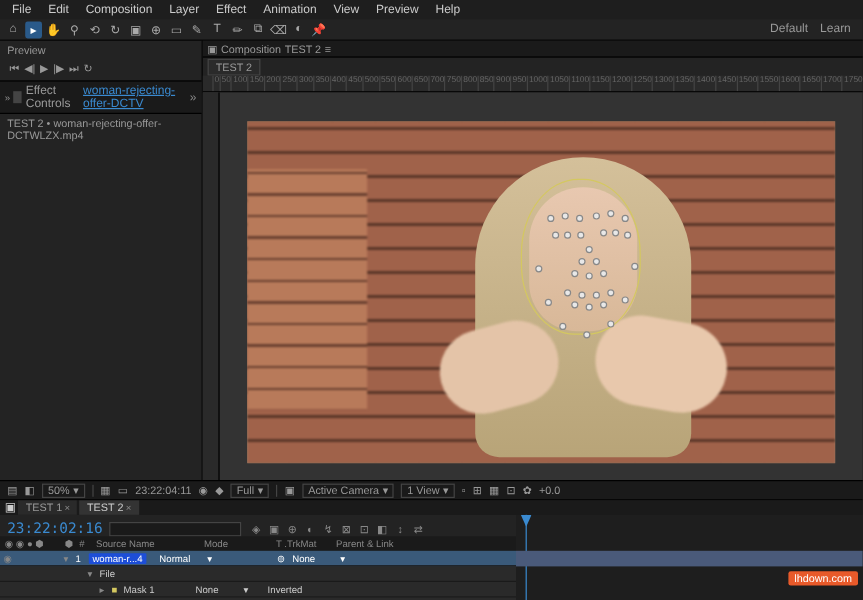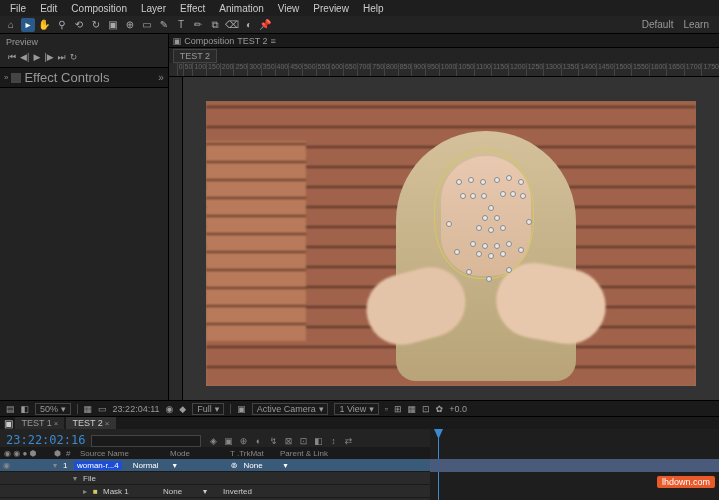--- a/index.html
+++ b/index.html
@@ -12,21 +12,21 @@
 .toolbar-right { margin-left:auto; display:flex; gap:10px; padding-right:6px; }
 .toolbar-right span { font-size:10px; color:#999; cursor:pointer; }
 .main { display:flex; height:366px; }
 .left-panel { width:170px; background:#232323; border-right:1px solid #000; display:flex; flex-direction:column; }
 .preview-hdr { padding:3px 6px; font-size:9px; color:#999; height:14px; }
 .transport { display:flex; gap:4px; padding:4px 8px; }
 .transport span { color:#999; font-size:9px; cursor:pointer; }
 .ec-tabs { display:flex; align-items:center; padding:2px 4px; background:#1a1a1a; border-top:1px solid #000; border-bottom:1px solid #000; }
 .ec-arrow { color:#888; margin-right:3px; font-size:8px; }
 .ec-icon { width:10px; height:10px; background:#444; margin-right:3px; }
-.ec-label { font-size:13px; color:#999; }
+.ec-label { font-size:10px; color:#999; }
 .ec-layer { color:#3a8ad0; margin-left:2px; text-decoration:underline; }
 .ec-chev { margin-left:auto; color:#888; font-size:10px; }
 .ec-body { padding:3px 6px; font-size:9px; color:#999; }
 .center { flex:1; background:#232323; display:flex; flex-direction:column; }
 .comp-tabs { display:flex; align-items:center; background:#1a1a1a; height:14px; padding:0 4px; gap:3px; border-bottom:1px solid #000; }
 .comp-tabs span { font-size:9px; color:#999; }
 .comp-name { color:#3a8ad0; }
 .subtab { background:#2a2a2a; padding:1px 6px; width:fit-content; margin:1px 0 0 4px; font-size:9px; color:#999; border:1px solid #444; }
 .ruler { height:14px; background:#2a2a2a; border-bottom:1px solid #000; display:flex; overflow:hidden; padding-left:8px; }
 .rtick { flex:1; font-size:7px; color:#666; border-left:1px solid #444; padding-left:1px; position:relative; }
@@ -120,22 +120,24 @@
       <span>◀|</span>
       <span>▶</span>
       <span>|▶</span>
       <span>⏭</span>
       <span>↻</span>
     </div>
     <div class="ec-tabs">
       <span class="ec-arrow">»</span>
       <span class="ec-icon"></span>
       <span class="ec-label">Effect Controls</span>
+      <span class="ec-layer">woman-rejecting-offer-DCTV</span>
       <span class="ec-chev">»</span>
     </div>
+    <div class="ec-body">TEST 2 • woman-rejecting-offer-DCTWLZX.mp4</div>
   </div>
 
   <div class="center">
     <div class="comp-tabs">
       <span>▣</span>
       <span>Composition</span>
       <span class="comp-name">TEST 2</span>
       <span>≡</span>
     </div>
     <div class="subtab">TEST 2</div>

